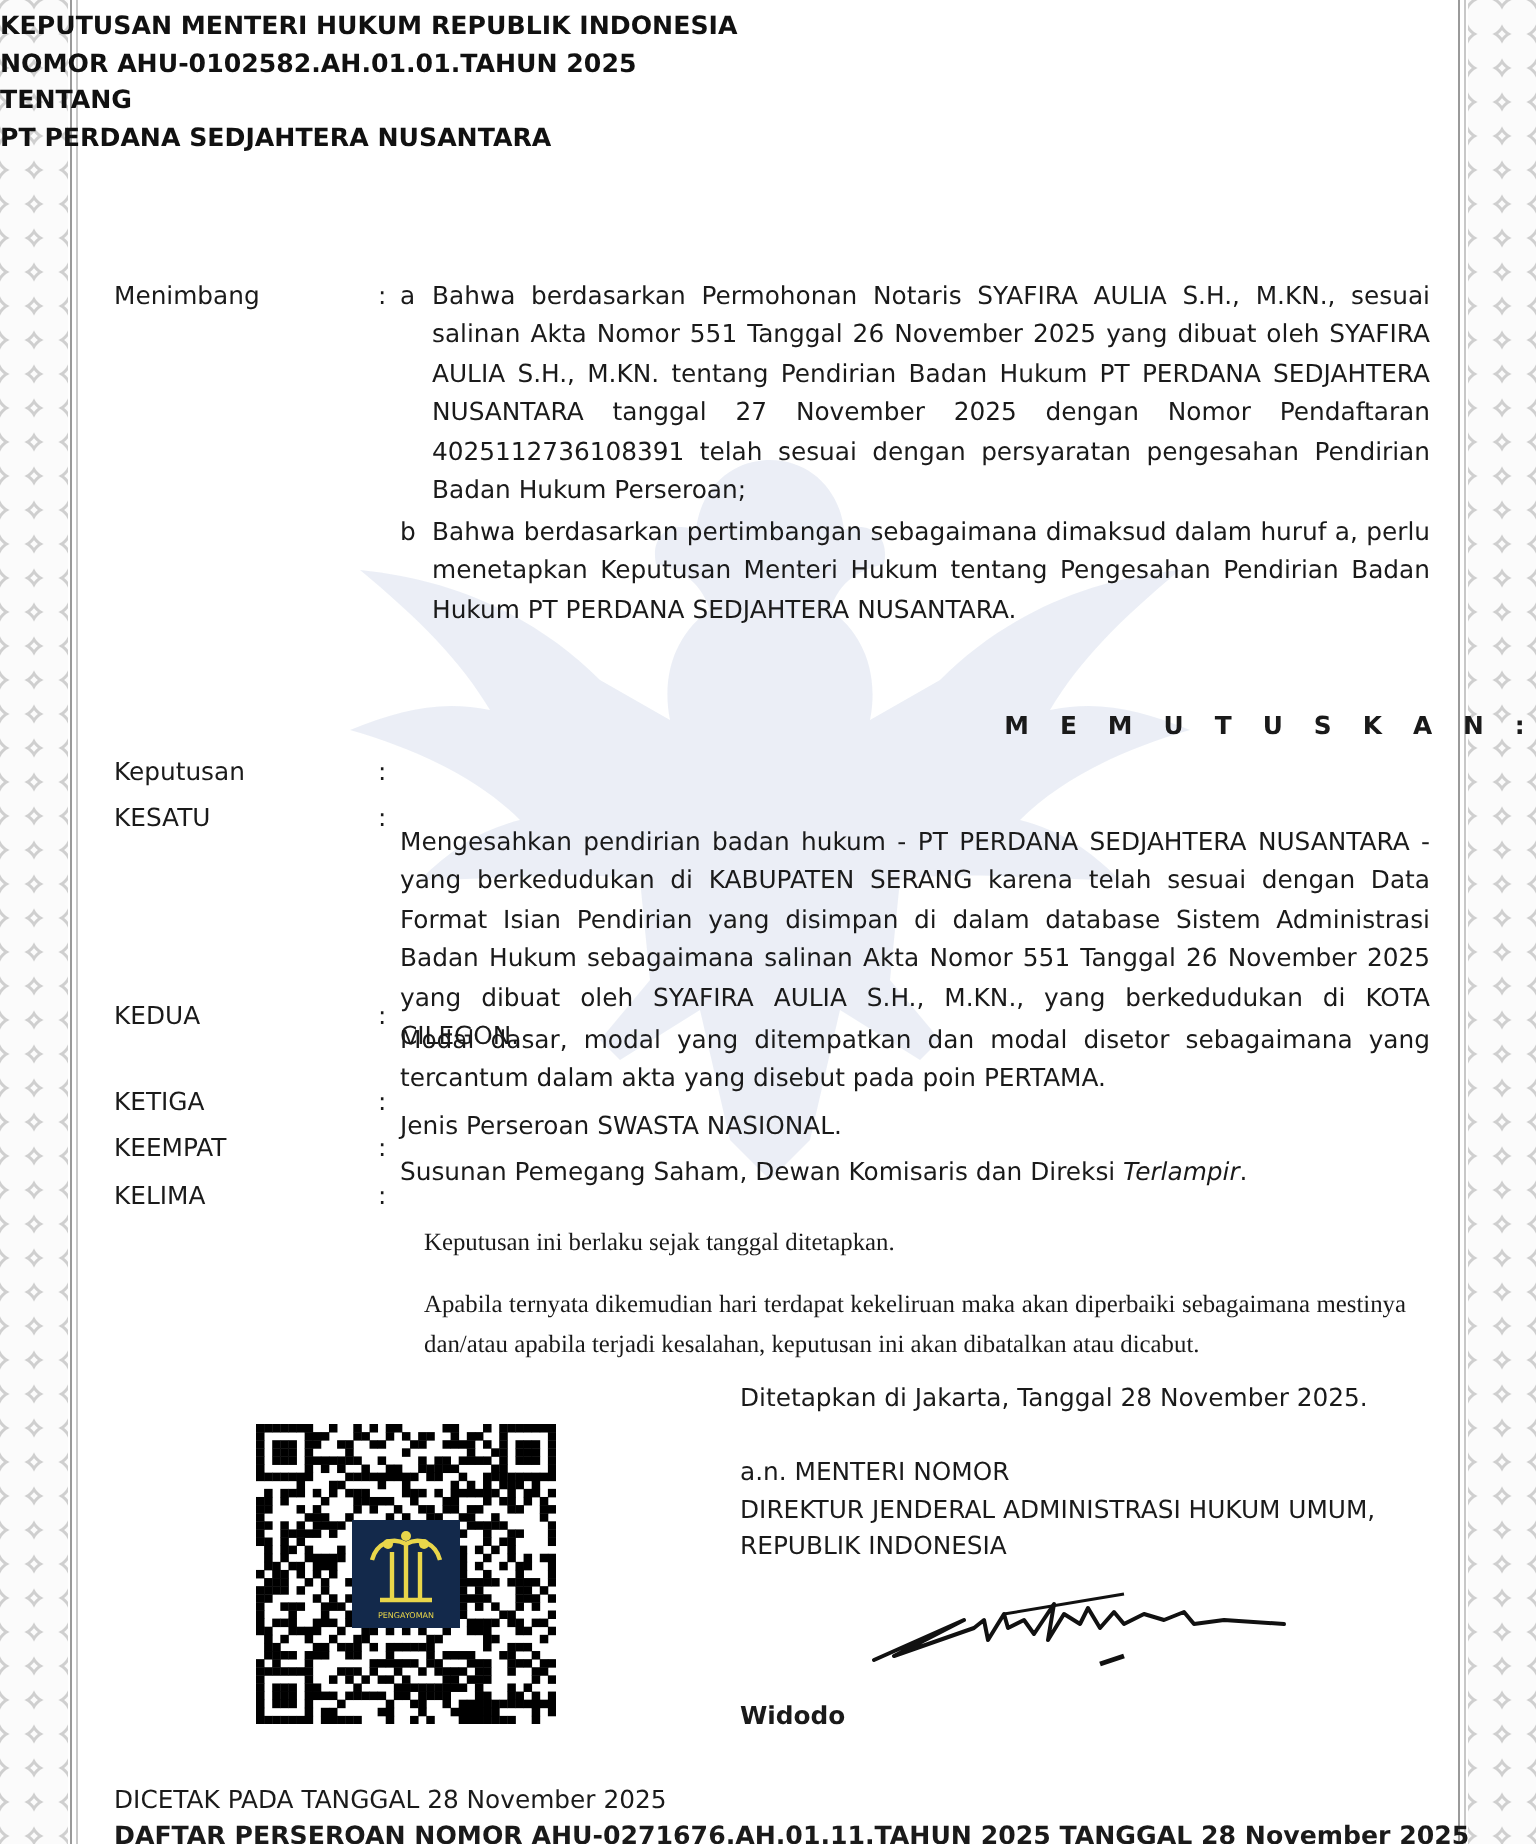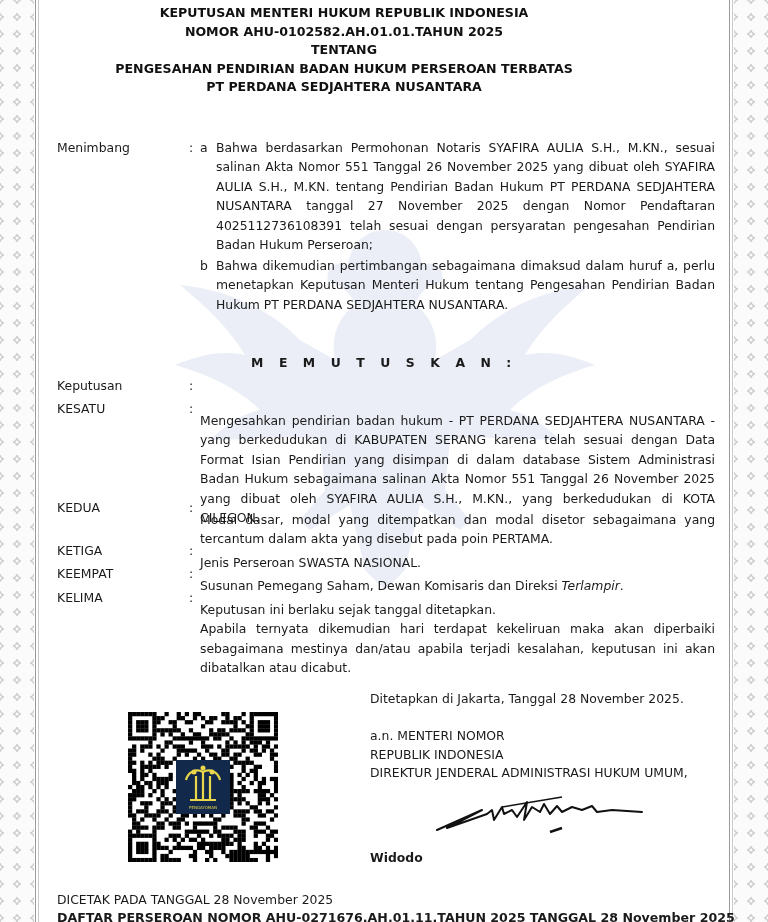--- a/index.html
+++ b/index.html
@@ -27,34 +27,34 @@
   .border-line.left { left: 35px; }
   .border-line.right { right: 35px; }
 
   .watermark {
     position: absolute; left: 150px; top: 190px; width: 470px; height: 430px;
     opacity: 0.09; pointer-events: none;
   }
 
   .page { position: absolute; left: 0; top: 0; width: 768px; height: 922px; }
 
-  .header { position: absolute; top: 4px; left: 0; width: 688px; text-align: center; }
+  .header { position: absolute; top: 4px; left: 0; width: 688px; text-align: left; }
   .header div { font-weight: bold; font-size: 12.6px; line-height: 18.5px; color: #111; }
 
   .row { position: absolute; left: 57px; width: 658px; font-size: 12.4px; line-height: 19.4px; }
   .label { position: absolute; left: 0; top: 0; width: 130px; }
   .colon { position: absolute; left: 132px; top: 0; }
   .content { position: absolute; left: 143px; right: 0; top: 12px; text-align: justify; }
   .letter { position: absolute; left: 143px; top: 0; }
   .sub-content { position: absolute; left: 159px; right: 0; top: 0; text-align: justify; }
-  .content p, .sub-content p { margin: 0; }
+  .content p, .sub-content p { margin: 12px; font-family: Liberation Serif, serif; }
   .just-last { text-align: justify; text-align-last: left; }
 
   .memutuskan {
-    position: absolute; top: 355px; left: 0; width: 768px; text-align: center;
+    position: absolute; top: 355px; left: 0; width: 768px; text-align: right;
     font-weight: bold; font-size: 12.4px; letter-spacing: 5.6px;
   }
 
   .signature-block { position: absolute; left: 370px; width: 340px; font-size: 12.4px; line-height: 18.5px; }
 
   .qr { position: absolute; left: 128px; top: 712px; width: 150px; height: 150px; }
 
   .footer { position: absolute; left: 57px; font-size: 12.4px; line-height: 18px; white-space: nowrap; }
 </style>
 </head>
@@ -70,34 +70,33 @@
     <path d="M235 40 C215 40 200 55 198 75 C185 70 175 78 178 92 C190 95 200 100 205 115 C190 125 180 145 185 170 L150 150 C120 120 80 100 30 95 C60 120 80 140 95 165 C70 160 50 165 25 175 C60 185 90 200 110 220 C90 225 75 235 60 250 C100 250 140 245 170 250 L175 300 L150 330 L160 340 L200 315 L215 380 L235 400 L255 380 L270 315 L310 340 L320 330 L295 300 L300 250 C330 245 370 250 410 250 C395 235 380 225 360 220 C380 200 410 185 445 175 C420 165 400 160 375 165 C390 140 410 120 440 95 C390 100 350 120 320 150 L285 170 C290 145 280 125 265 115 C270 100 280 95 292 92 C295 78 285 70 272 75 C270 55 255 40 235 40 Z"></path>
   </g>
 </svg>
 
 <div class="page">
 
   <div class="header">
     <div>KEPUTUSAN MENTERI HUKUM REPUBLIK INDONESIA</div>
     <div>NOMOR AHU-0102582.AH.01.01.TAHUN 2025</div>
     <div>TENTANG</div>
-    <div>PENGESAHAN PENDIRIAN BADAN HUKUM PERSEROAN TERBATAS</div>
     <div>PT PERDANA SEDJAHTERA NUSANTARA</div>
   </div>
 
   <div class="row" style="top:138px;">
     <span class="label">Menimbang</span>
     <span class="colon">:</span>
     <span class="letter">a</span>
     <div class="sub-content just-last">Bahwa berdasarkan Permohonan Notaris SYAFIRA AULIA S.H., M.KN., sesuai salinan Akta Nomor 551 Tanggal 26 November 2025 yang dibuat oleh SYAFIRA AULIA S.H., M.KN. tentang Pendirian Badan Hukum PT PERDANA SEDJAHTERA NUSANTARA tanggal 27 November 2025 dengan Nomor Pendaftaran 4025112736108391 telah sesuai dengan persyaratan pengesahan Pendirian Badan Hukum Perseroan;</div>
   </div>
 
   <div class="row" style="top:256px;">
     <span class="letter">b</span>
-    <div class="sub-content just-last">Bahwa dikemudian pertimbangan sebagaimana dimaksud dalam huruf a, perlu menetapkan Keputusan Menteri Hukum tentang Pengesahan Pendirian Badan Hukum PT PERDANA SEDJAHTERA NUSANTARA.</div>
+    <div class="sub-content just-last">Bahwa berdasarkan pertimbangan sebagaimana dimaksud dalam huruf a, perlu menetapkan Keputusan Menteri Hukum tentang Pengesahan Pendirian Badan Hukum PT PERDANA SEDJAHTERA NUSANTARA.</div>
   </div>
 
   <div class="memutuskan">M E M U T U S K A N :</div>
 
   <div class="row" style="top:376px;">
     <span class="label">Keputusan</span>
     <span class="colon">:</span>
   </div>
 
   <div class="row" style="top:399px;">
@@ -129,22 +128,22 @@
     <span class="colon">:</span>
     <div class="content">
       <p>Keputusan ini berlaku sejak tanggal ditetapkan.</p>
       <p class="just-last">Apabila ternyata dikemudian hari terdapat kekeliruan maka akan diperbaiki sebagaimana mestinya dan/atau apabila terjadi kesalahan, keputusan ini akan dibatalkan atau dicabut.</p>
     </div>
   </div>
 
   <div class="signature-block" style="top:690px;">Ditetapkan di Jakarta, Tanggal 28 November 2025.</div>
   <div class="signature-block" style="top:727px;">
     <div>a.n. MENTERI NOMOR</div>
+    <div>DIREKTUR JENDERAL ADMINISTRASI HUKUM UMUM,</div>
     <div>REPUBLIK INDONESIA</div>
-    <div>DIREKTUR JENDERAL ADMINISTRASI HUKUM UMUM,</div>
   </div>
 
   <svg style="position:absolute; left:432px; top:792px;" width="215" height="50" viewBox="0 0 215 50">
     <path d="M5 38 L50 18 L15 36 L55 22 L60 18 L62 28 L70 15 L72 22 L80 18 L85 25 L95 10 L92 28 L100 15 L108 20 L112 12 L118 22 L125 14 L130 20 L140 15 L150 18 L160 14 L165 20 L180 18 L210 20" fill="none" stroke="#111" stroke-width="2" stroke-linejoin="round" stroke-linecap="round"></path>
     <path d="M70 15 L130 5" fill="none" stroke="#111" stroke-width="1.5"></path>
     <path d="M118 40 L130 36" fill="none" stroke="#111" stroke-width="2.5"></path>
   </svg>
 
   <div class="signature-block" style="top:849px; font-weight:bold;">Widodo</div>
 

